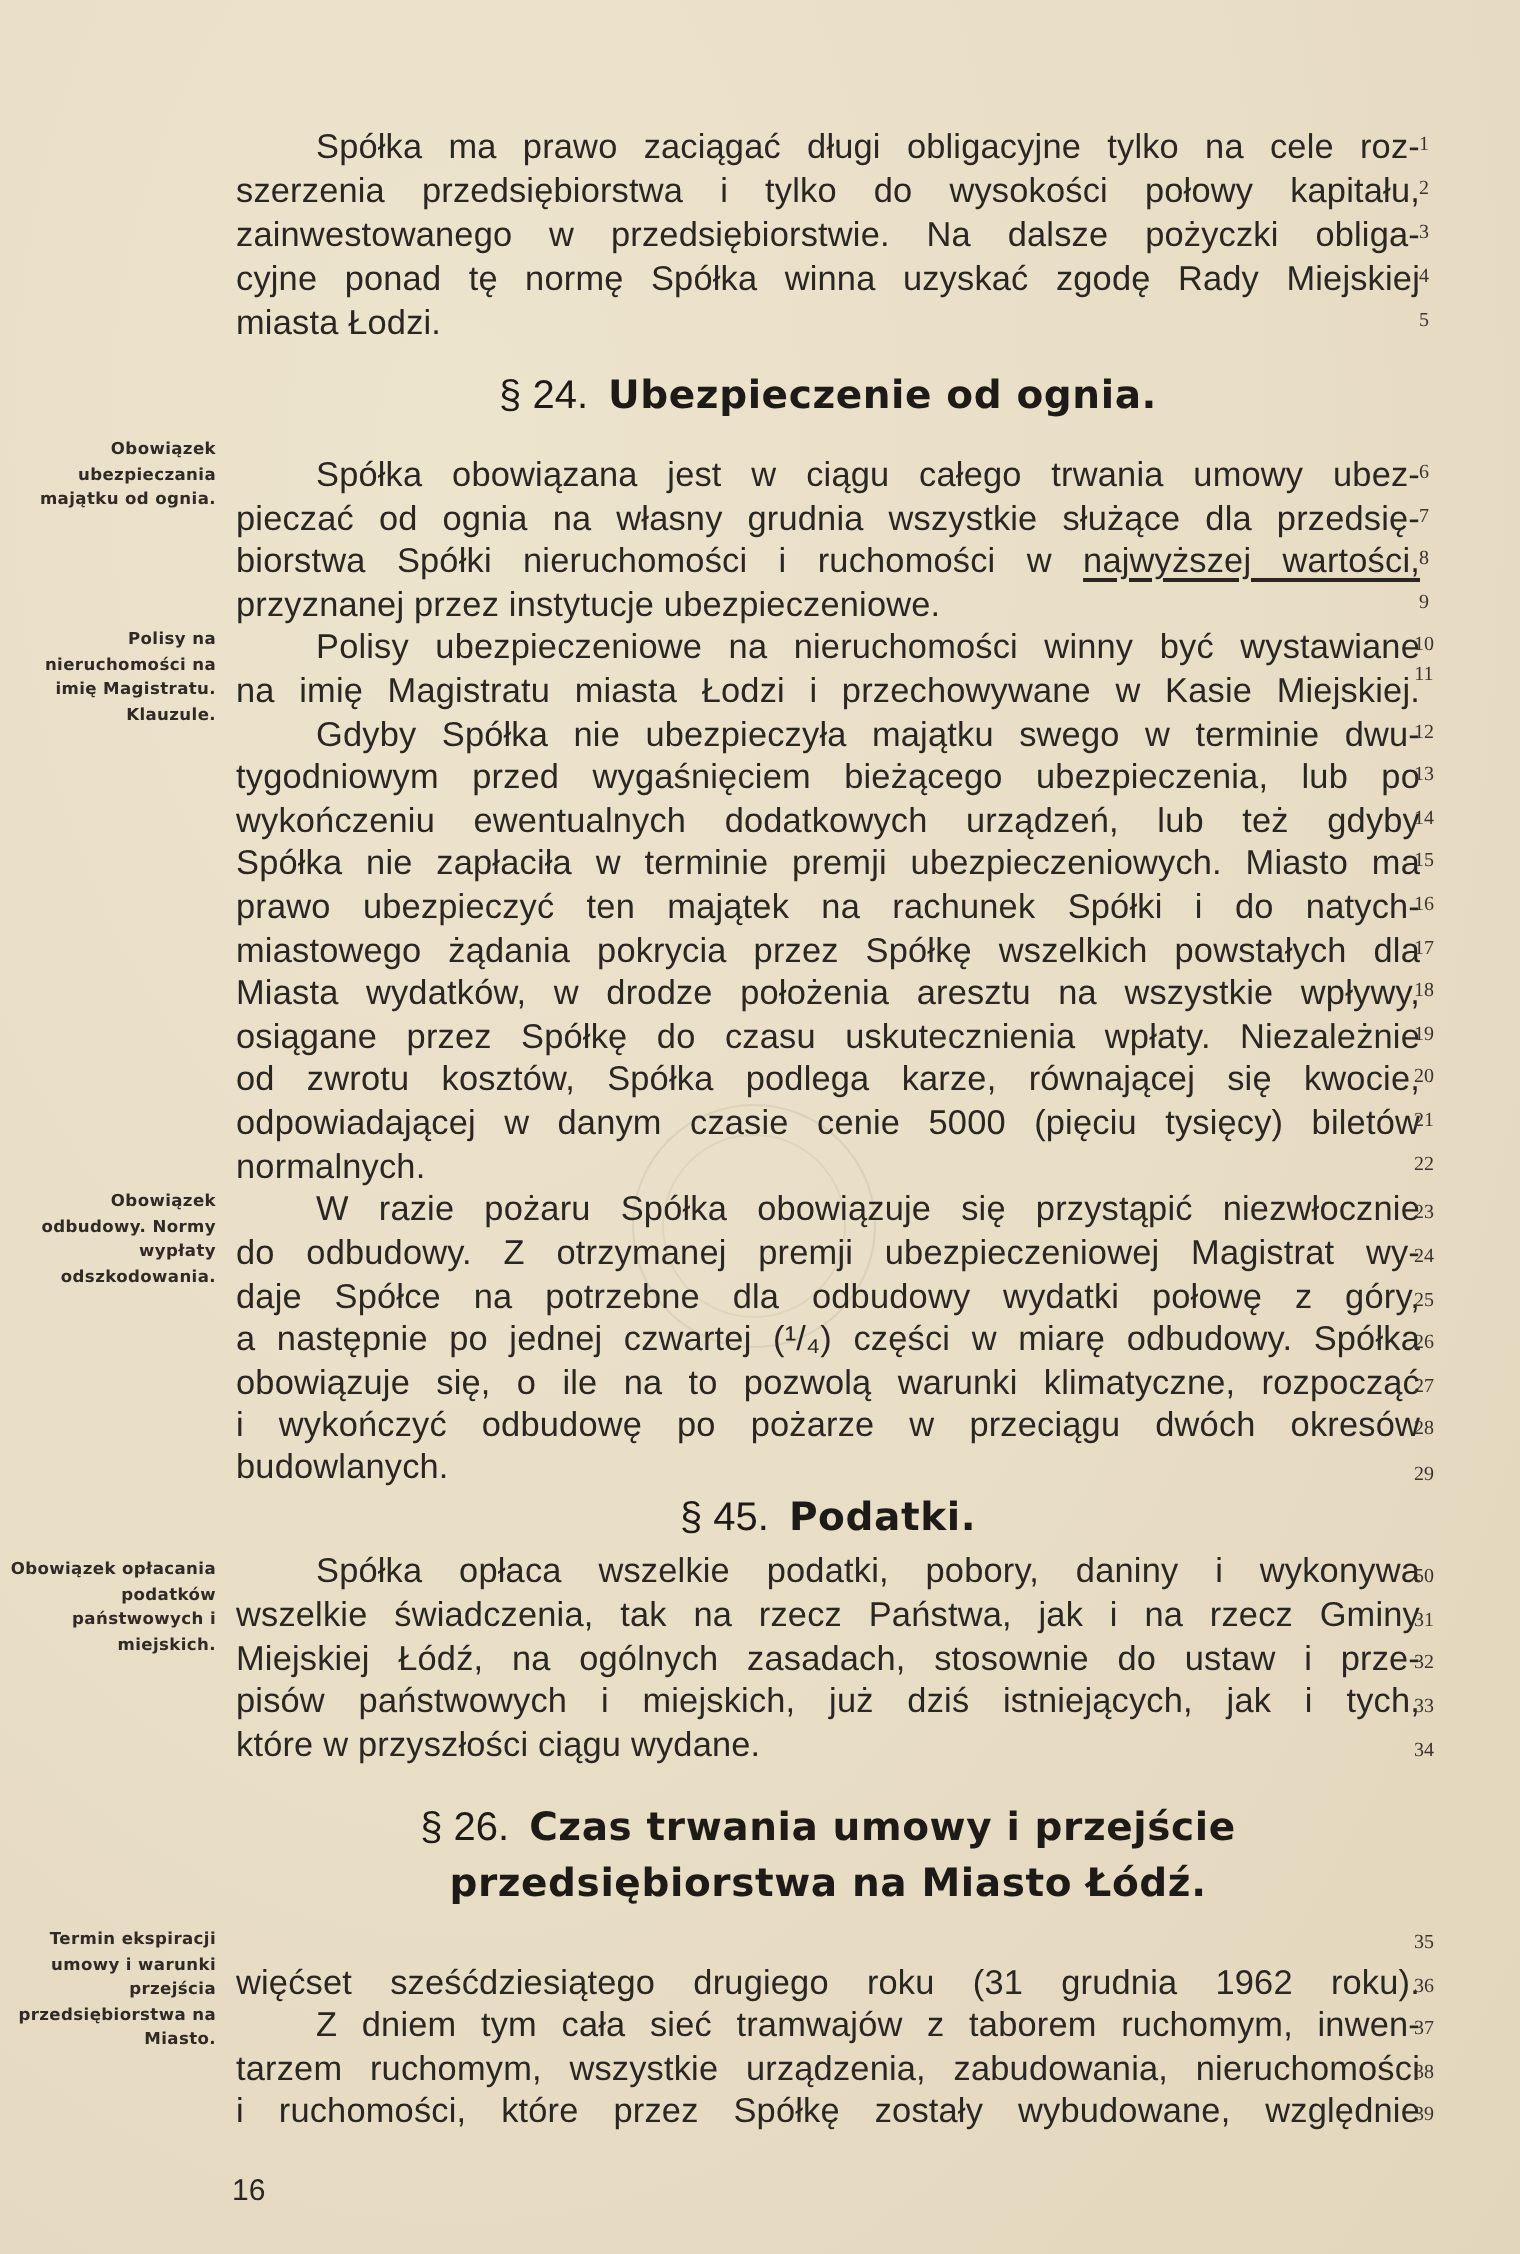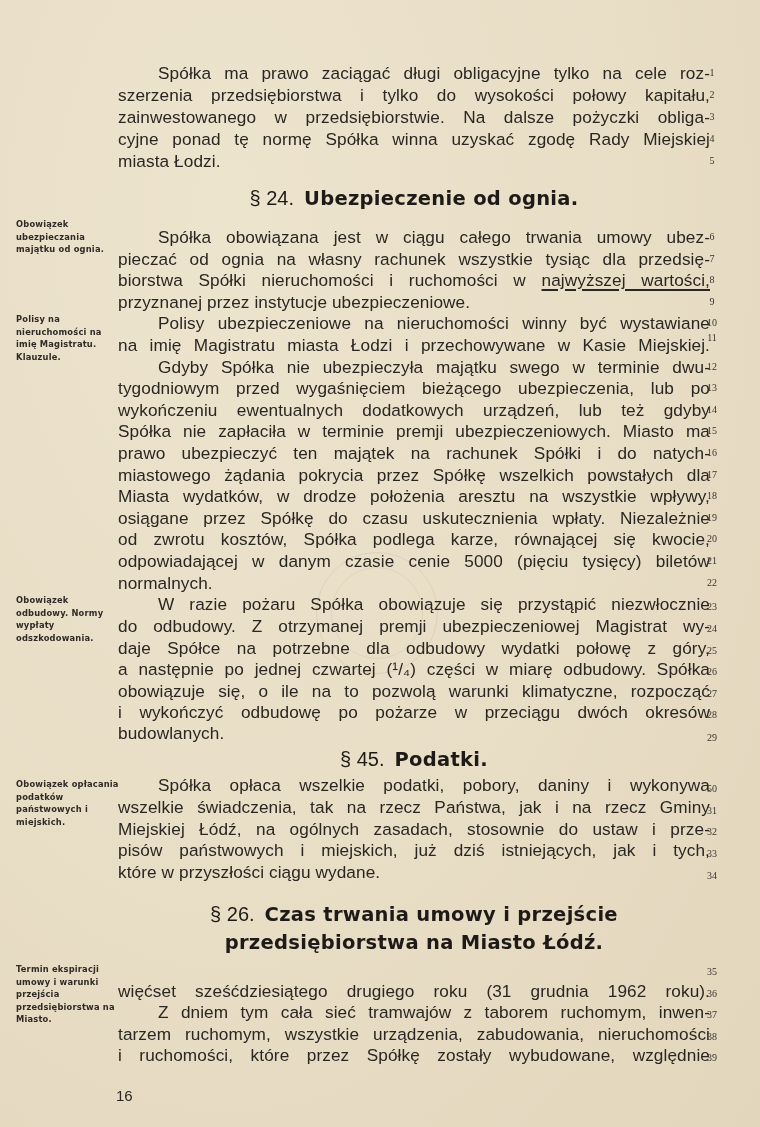--- a/index.html
+++ b/index.html
@@ -27,21 +27,21 @@
     position:absolute; left:700px; width:24px; text-align:center;
     font-family:"Liberation Serif", serif; font-size:10px; line-height:22px; color:#3a342e;
   }
   .heading {
     position:absolute; left:118px; width:592px; text-align:center;
     font-size:21px; line-height:28px; color:#1e1a17;
   }
   .heading .sect { font-family:"Liberation Sans", sans-serif; font-weight:normal; font-size:20px; margin-right:10px; }
   .heading .title { font-family:"DejaVu Sans", sans-serif; font-weight:bold; font-size:19.5px; letter-spacing:0.3px; }
   .note {
-    position:absolute; left:16px; width:108px; text-align:left;
+    position:absolute; left:0px; width:108px; text-align:right;
     font-family:"DejaVu Sans", sans-serif; font-weight:bold; font-size:8.3px; line-height:12.6px;
     color:#2f2a25; letter-spacing:0.2px;
   }
   .pagenum { position:absolute; left:116px; top:1087px; font-family:"Liberation Sans", sans-serif; font-size:15px; color:#2a2622; }
   .stamp {
     position:absolute; left:316px; top:552px; width:120px; height:120px; border-radius:50%;
     border:1px solid rgba(120,105,85,0.18); opacity:0.7;
   }
   .stamp:after {
     content:""; position:absolute; left:14px; top:14px; width:90px; height:90px; border-radius:50%;
@@ -69,21 +69,21 @@
   <div class="heading" style="top:184px">
     <span class="sect">§ 24.</span><span class="title">Ubezpieczenie od ognia.</span>
   </div>
 
   <div class="note" style="top: 218px; white-space: normal;">Obowiązek ubezpieczania majątku od ognia.</div>
   <div class="note" style="top: 313px; white-space: normal;">Polisy na nieruchomości na imię Magistratu. Klauzule.</div>
   <div class="note" style="top: 594px; white-space: normal;">Obowiązek odbudowy. Normy wypłaty odszkodowania.</div>
 
   <div class="line indent" style="top:226px">Spółka obowiązana jest w ciągu całego trwania umowy ubez-</div>
   <div class="lnum" style="top:226px">6</div>
-  <div class="line" style="top:248px">pieczać od ognia na własny rachunek wszystkie tysiąc dla przedsię-</div>
+  <div class="line" style="top:248px">pieczać od ognia na własny grudnia wszystkie służące dla przedsię-</div>
   <div class="lnum" style="top:248px">7</div>
   <div class="line" style="top:269px"><span>biorstwa Spółki nieruchomości i ruchomości w </span><span class="u">najwyższej wartości,</span></div>
   <div class="lnum" style="top:269px">8</div>
   <div class="line last" style="top:291px">przyznanej przez instytucje ubezpieczeniowe.</div>
   <div class="lnum" style="top:291px">9</div>
   <div class="line indent" style="top:312px">Polisy ubezpieczeniowe na nieruchomości winny być wystawiane</div>
   <div class="lnum" style="top:312px">10</div>
   <div class="line" style="top:334px">na imię Magistratu miasta Łodzi i przechowywane w Kasie Miejskiej.</div>
   <div class="lnum" style="top:327px">11</div>
   <div class="line indent" style="top:356px">Gdyby Spółka nie ubezpieczyła majątku swego w terminie dwu-</div>

